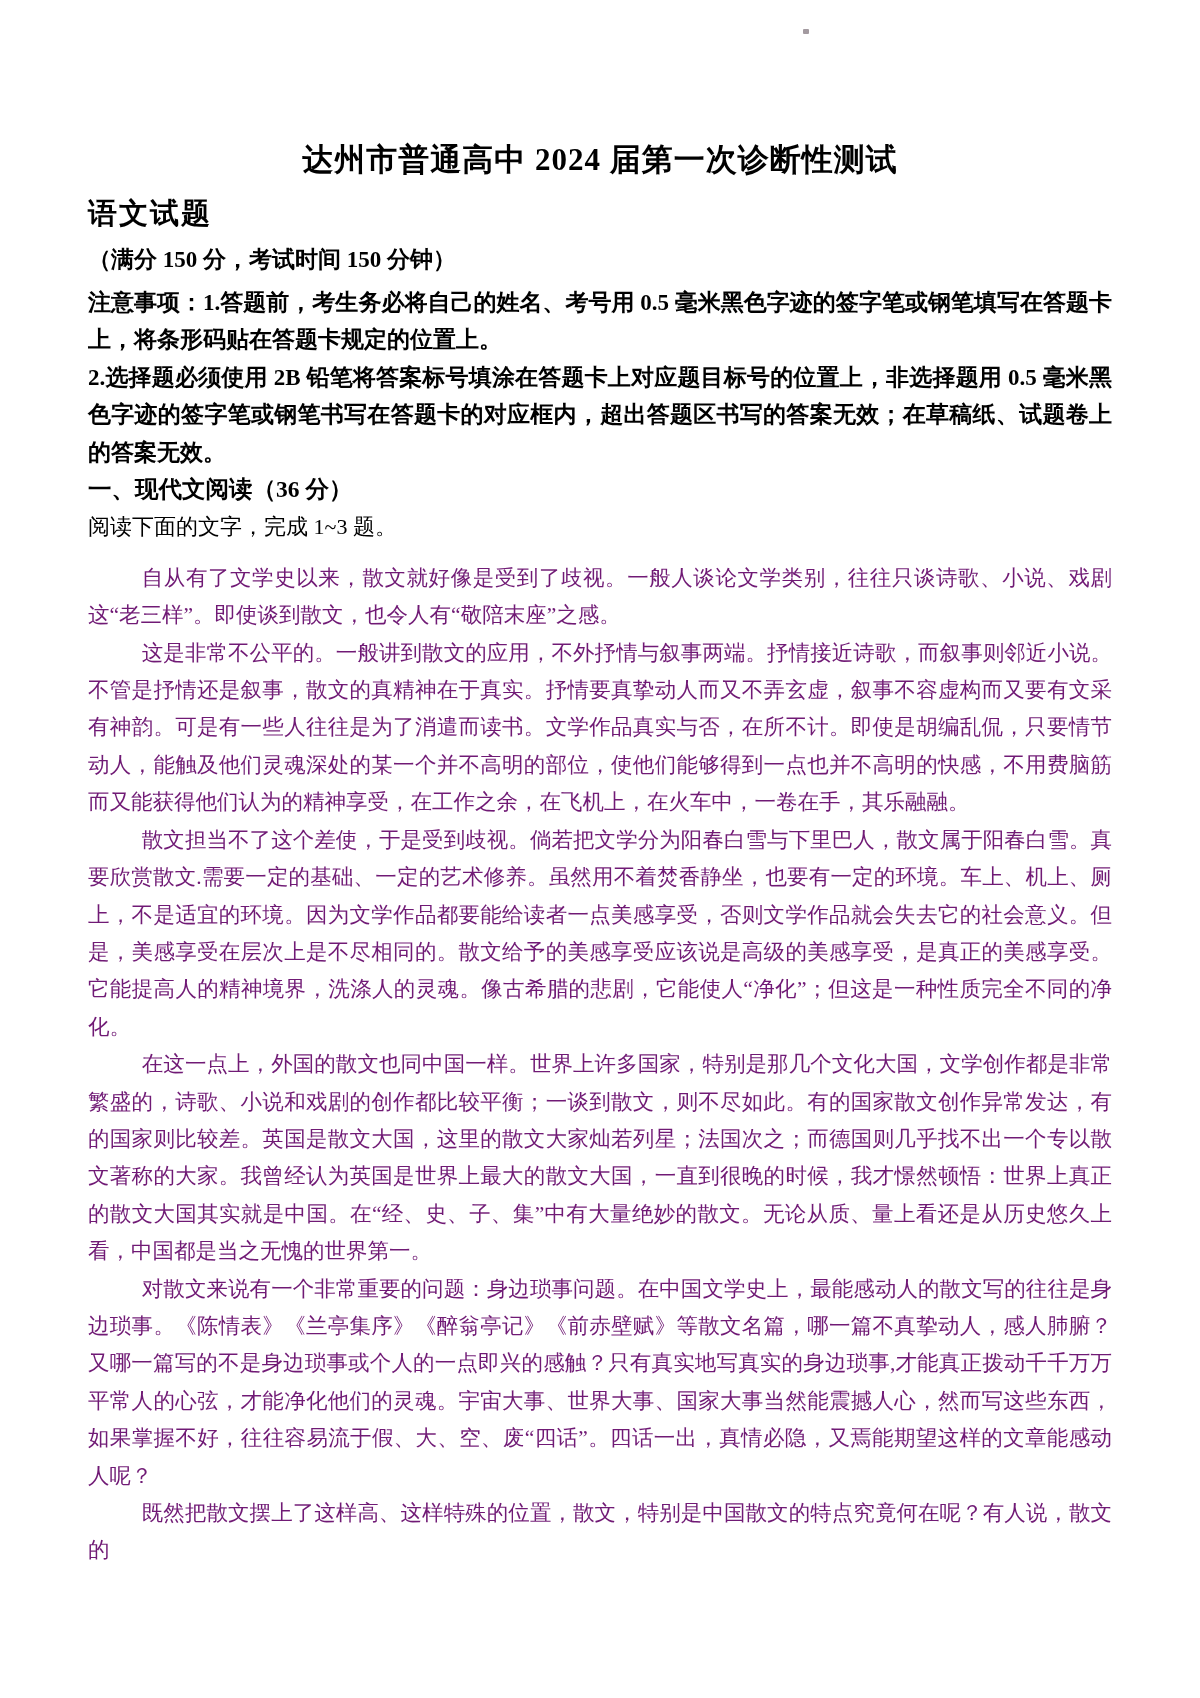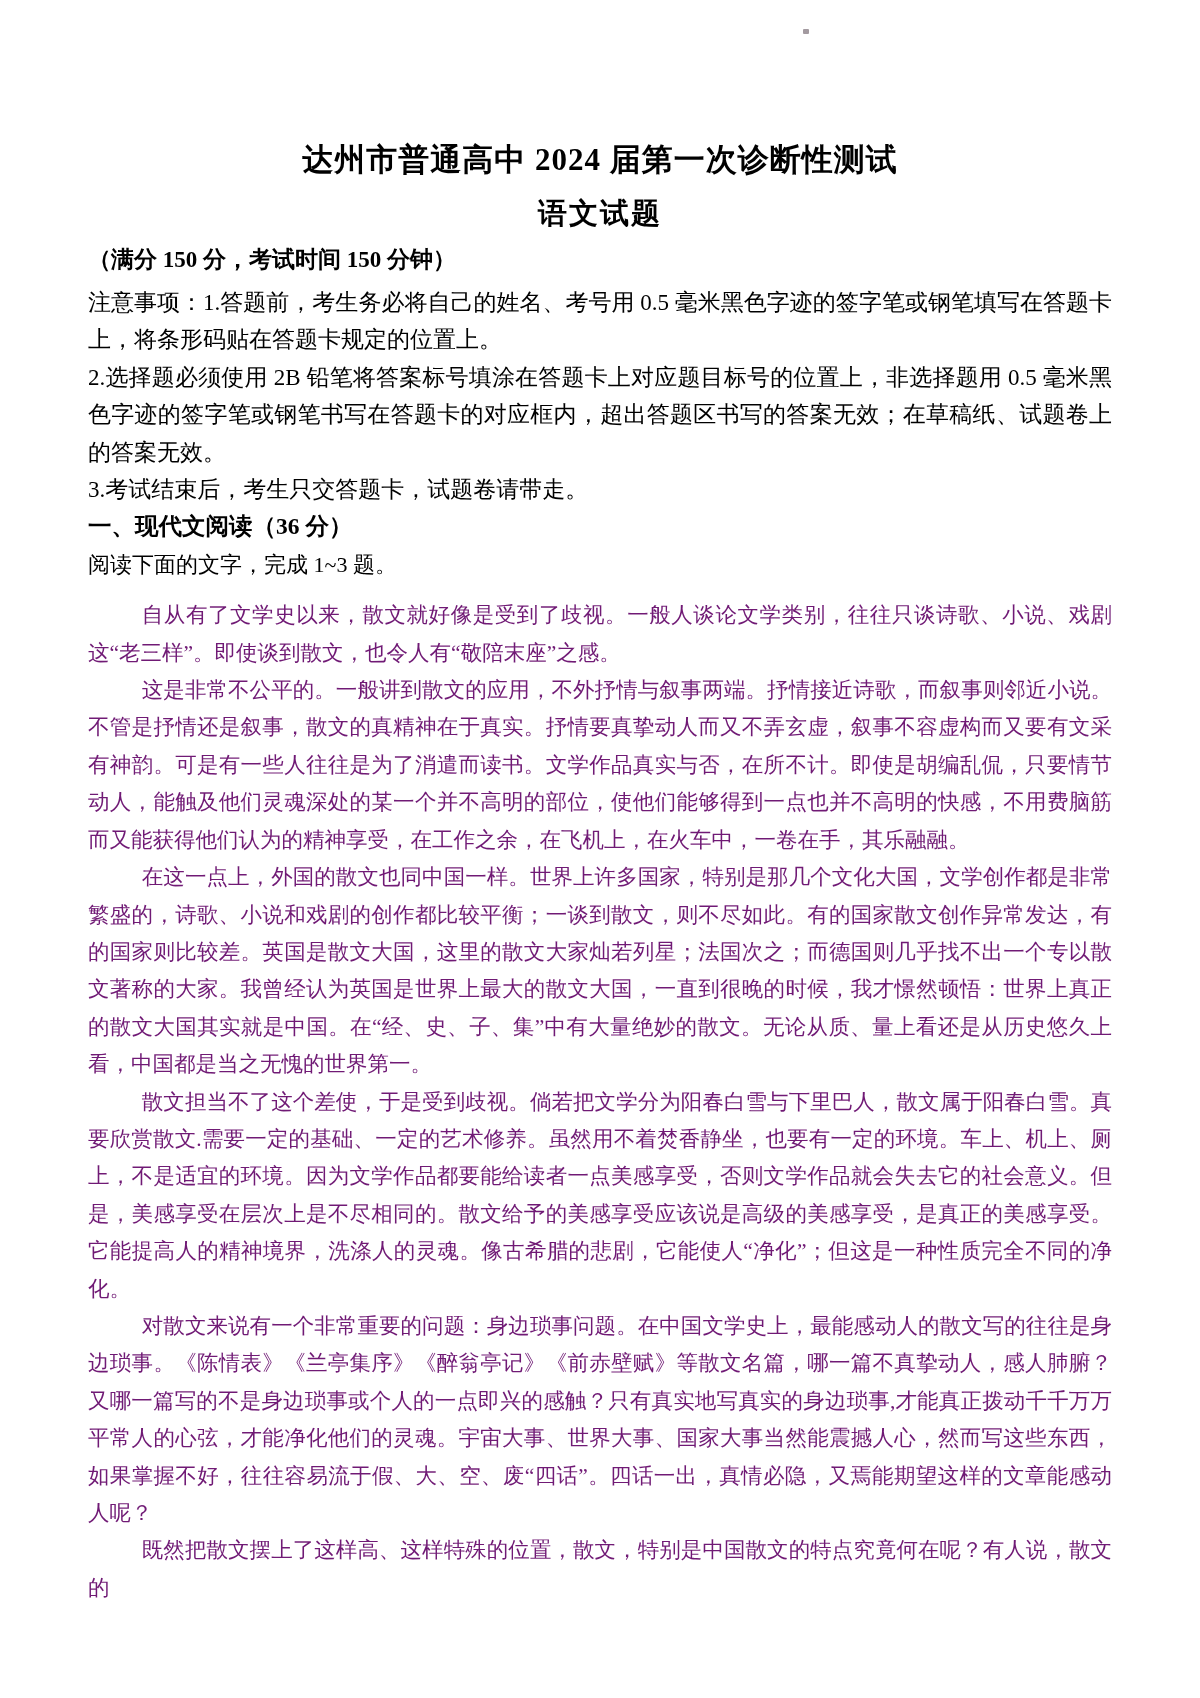--- a/index.html
+++ b/index.html
@@ -21,37 +21,37 @@
   .title {
     margin: 140px 0 0 0;
     text-align: center;
     font-size: 31px;
     font-weight: bold;
     line-height: 40px;
     letter-spacing: 1px;
   }
   .subtitle {
     margin: 14px 0 0 0;
-    text-align: center;
+    text-align: left;
     font-size: 29px;
     font-weight: bold;
     line-height: 38px;
     letter-spacing: 2px;
   }
   .meta {
     margin: 12px 0 0 0;
     font-size: 23px;
     font-weight: bold;
     line-height: 32px;
   }
   .notice { margin-top: 8px; }
   .notice p {
     margin: 0;
     font-size: 23px;
-    font-weight: normal;
+    font-weight: bold;
     line-height: 37.4px;
     text-align: justify;
   }
   .section-heading {
     margin: 0;
     font-size: 23.5px;
     font-weight: bold;
     line-height: 37.4px;
   }
   .subsection, .instruction {
@@ -84,26 +84,25 @@
 
 <div class="page">
   <span class="speck"></span>
   <div class="content">
     <h1 class="title">达州市普通高中 2024 届第一次诊断性测试</h1>
     <h2 class="subtitle">语文试题</h2>
     <p class="meta">（满分 150 分，考试时间 150 分钟）</p>
     <div class="notice">
         <p>注意事项：1.答题前，考生务必将自己的姓名、考号用 0.5 毫米黑色字迹的签字笔或钢笔填写在答题卡上，将条形码贴在答题卡规定的位置上。</p>
         <p>2.选择题必须使用 2B 铅笔将答案标号填涂在答题卡上对应题目标号的位置上，非选择题用 0.5 毫米黑色字迹的签字笔或钢笔书写在答题卡的对应框内，超出答题区书写的答案无效；在草稿纸、试题卷上的答案无效。</p>
-        <p>3.考试结束后，考生只交答题卡，试题卷请带走。</p>
       </div>
     <h3 class="section-heading">一、现代文阅读（36 分）</h3>
     <p class="instruction">阅读下面的文字，完成 1~3 题。</p>
     <div class="passage">
         <p>自从有了文学史以来，散文就好像是受到了歧视。一般人谈论文学类别，往往只谈诗歌、小说、戏剧这“老三样”。即使谈到散文，也令人有“敬陪末座”之感。</p>
         <p>这是非常不公平的。一般讲到散文的应用，不外抒情与叙事两端。抒情接近诗歌，而叙事则邻近小说。不管是抒情还是叙事，散文的真精神在于真实。抒情要真挚动人而又不弄玄虚，叙事不容虚构而又要有文采有神韵。可是有一些人往往是为了消遣而读书。文学作品真实与否，在所不计。即使是胡编乱侃，只要情节动人，能触及他们灵魂深处的某一个并不高明的部位，使他们能够得到一点也并不高明的快感，不用费脑筋而又能获得他们认为的精神享受，在工作之余，在飞机上，在火车中，一卷在手，其乐融融。</p>
+        <p>散文担当不了这个差使，于是受到歧视。倘若把文学分为阳春白雪与下里巴人，散文属于阳春白雪。真要欣赏散文.需要一定的基础、一定的艺术修养。虽然用不着焚香静坐，也要有一定的环境。车上、机上、厕上，不是适宜的环境。因为文学作品都要能给读者一点美感享受，否则文学作品就会失去它的社会意义。但是，美感享受在层次上是不尽相同的。散文给予的美感享受应该说是高级的美感享受，是真正的美感享受。它能提高人的精神境界，洗涤人的灵魂。像古希腊的悲剧，它能使人“净化”；但这是一种性质完全不同的净化。</p>
         <p>在这一点上，外国的散文也同中国一样。世界上许多国家，特别是那几个文化大国，文学创作都是非常繁盛的，诗歌、小说和戏剧的创作都比较平衡；一谈到散文，则不尽如此。有的国家散文创作异常发达，有的国家则比较差。英国是散文大国，这里的散文大家灿若列星；法国次之；而德国则几乎找不出一个专以散文著称的大家。我曾经认为英国是世界上最大的散文大国，一直到很晚的时候，我才憬然顿悟：世界上真正的散文大国其实就是中国。在“经、史、子、集”中有大量绝妙的散文。无论从质、量上看还是从历史悠久上看，中国都是当之无愧的世界第一。</p>
-        <p>散文担当不了这个差使，于是受到歧视。倘若把文学分为阳春白雪与下里巴人，散文属于阳春白雪。真要欣赏散文.需要一定的基础、一定的艺术修养。虽然用不着焚香静坐，也要有一定的环境。车上、机上、厕上，不是适宜的环境。因为文学作品都要能给读者一点美感享受，否则文学作品就会失去它的社会意义。但是，美感享受在层次上是不尽相同的。散文给予的美感享受应该说是高级的美感享受，是真正的美感享受。它能提高人的精神境界，洗涤人的灵魂。像古希腊的悲剧，它能使人“净化”；但这是一种性质完全不同的净化。</p>
         <p>对散文来说有一个非常重要的问题：身边琐事问题。在中国文学史上，最能感动人的散文写的往往是身边琐事。《陈情表》《兰亭集序》《醉翁亭记》《前赤壁赋》等散文名篇，哪一篇不真挚动人，感人肺腑？又哪一篇写的不是身边琐事或个人的一点即兴的感触？只有真实地写真实的身边琐事,才能真正拨动千千万万平常人的心弦，才能净化他们的灵魂。宇宙大事、世界大事、国家大事当然能震撼人心，然而写这些东西，如果掌握不好，往往容易流于假、大、空、废“四话”。四话一出，真情必隐，又焉能期望这样的文章能感动人呢？</p>
         <p>既然把散文摆上了这样高、这样特殊的位置，散文，特别是中国散文的特点究竟何在呢？有人说，散文的</p>
       </div>
   </div>
 </div>
 
 </body></html>

